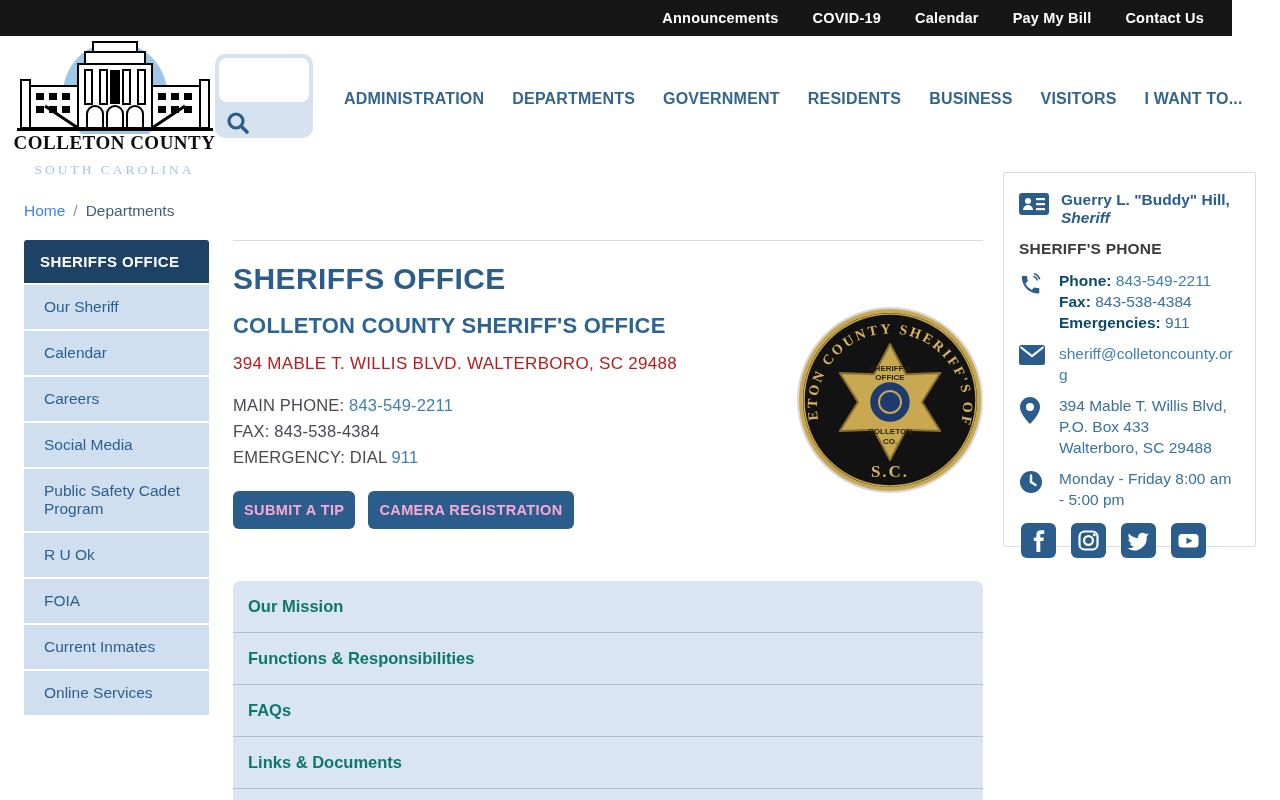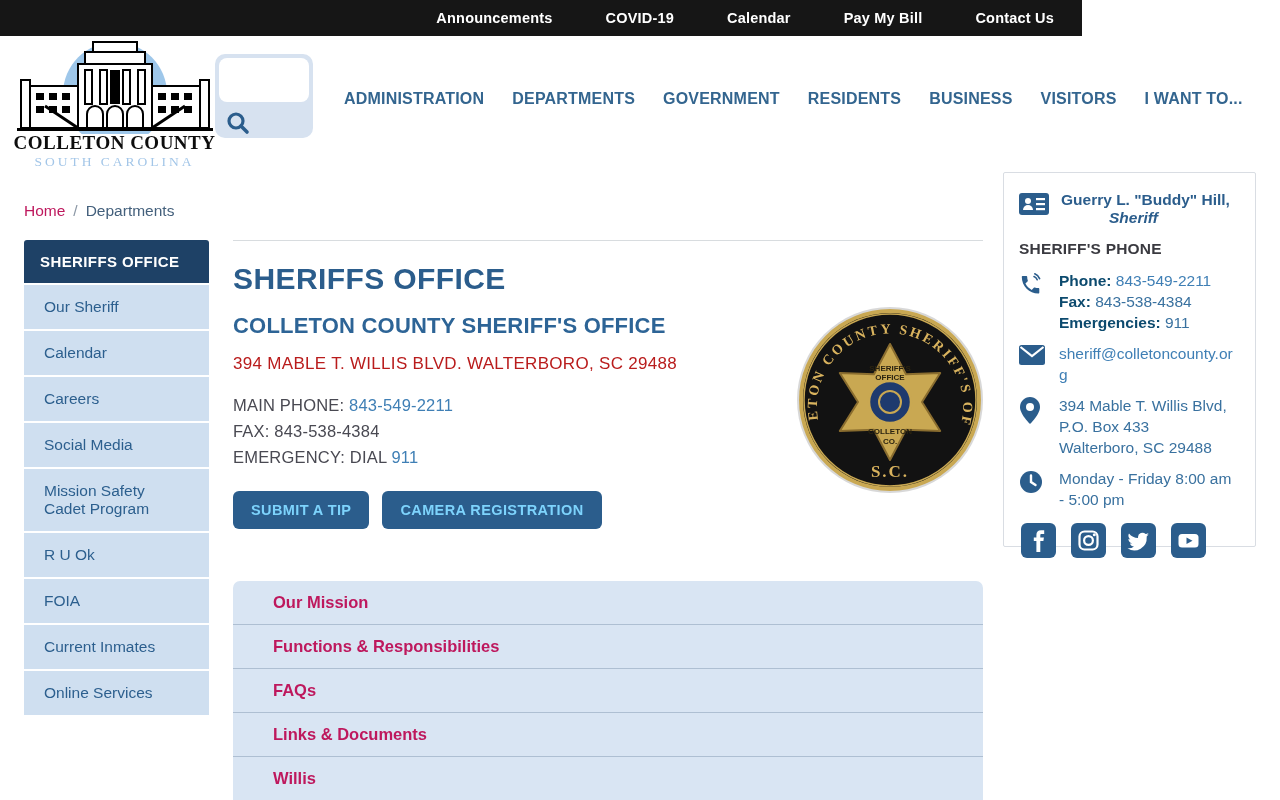--- a/index.html
+++ b/index.html
@@ -1,84 +1,84 @@
 <!DOCTYPE html>
 <html><head>
 <meta charset="utf-8">
 <style>
   * { margin:0; padding:0; box-sizing:border-box; }
   html,body { width:1280px; height:800px; }
   body { font-family:"Liberation Sans", sans-serif; background:#fff; overflow:hidden; }
   .page { position:relative; width:1280px; height:800px; background:#fff; overflow:hidden; }
 
   
-  .topbar { position:absolute; left:0; top:0; width:1082px; height:36px; background:#161616;
-            display:flex; justify-content:flex-end; align-items:center; gap:53px; padding-right:28px; }
+  .topbar { position:absolute; left:0; top:0; width:1232px; height:36px; background:#161616;
+            display:flex; justify-content:flex-end; align-items:center; gap:34px; padding-right:28px; }
   .topbar a { color:#fff; font-size:14.5px; font-weight:600; text-decoration:none; letter-spacing:0.2px; }
 
   
   .header { position:absolute; left:0; top:36px; width:1280px; height:126px; background:#fff; }
 
   .logo { position:absolute; left:12px; top:2px; width:205px; text-align:center; }
   .logo svg { display:block; margin:0 auto; }
   .logo .county { font-family:"Liberation Serif", serif; font-weight:700; font-size:19px;
                   letter-spacing:0.5px; color:#0d0d0d; margin-top:-2px; white-space:nowrap; }
   .logo .state  { font-family:"Liberation Serif", serif; font-size:13.5px; letter-spacing:3px;
-                  color:#a3c6e8; margin-top:0; white-space:nowrap; }
+                  color:#a3c6e8; margin-top:8px; white-space:nowrap; }
 
   .searchbox { position:absolute; left:215px; top:18px; width:98px; height:84px;
                background:#d7e2f0; border-radius:10px; padding:4px; }
   .searchbox input { width:90px; height:44px; border:none; border-radius:8px; background:#fff;
                      outline:none; font-size:15px; padding:0 8px; color:#333; }
   .search-btn { position:absolute; left:10px; top:56px; width:26px; height:26px; background:none; border:none; cursor:pointer; }
 
   .mainnav { position:absolute; left:344px; top:0; height:126px; display:flex; align-items:center; gap:28px;justify-content:flex-end; }
   .mainnav a { color:#33658f; font-size:16px; font-weight:700; letter-spacing:0.2px;
                text-decoration:none; white-space:nowrap; }
 
   
   .breadcrumb { position:absolute; left:24px; top:202px; font-size:15.5px; color:#44607c; }
-  .breadcrumb a { color:#be185d; text-decoration:none; }
+  .breadcrumb a { color:#3b82f6; text-decoration:none; }
   .breadcrumb .sep { margin:0 8px; color:#8b97a5; }
 
   
   .sidebar { position:absolute; left:24px; top:240px; width:185px; }
   .side-active { background:#1e4166; color:#fff; font-weight:700; font-size:15px; letter-spacing:0.4px;
                  padding:13px 16px; border-radius:3px 3px 0 0; margin-bottom:2px; cursor:pointer; }
   .side-item { background:#cfdff0; color:#2c5f8e; font-size:15.5px; font-weight:500;
                padding:13px 20px; margin-bottom:2px; line-height:18px; cursor:pointer; }
 
   
   .main-topline { position:absolute; left:233px; top:240px; width:750px; height:1px; background:#d8dcdf; }
   .main { position:absolute; left:233px; top:240px; width:560px; }
   .main h1 { color:#2b5d8c; font-size:30px; font-weight:800; letter-spacing:0.4px; margin-top:22px; }
   .main h2 { color:#2d6496; font-size:22px; font-weight:800; letter-spacing:0.2px; margin-top:17px; }
   .addr { color:#b91c1c; font-size:17px; font-weight:500; letter-spacing:0.3px; margin-top:15px; }
   .contact { margin-top:18px; font-size:16.5px; color:#494952; line-height:26px; letter-spacing:0.2px; }
   .contact a { color:#3f7fb5; text-decoration:none; }
   .btnrow { margin-top:21px; display:flex; gap:13px; }
-  .btn { background:#2b5d8c; color:#7dd3fc; border:none; border-radius:6px; font-family:"Liberation Sans",sans-serif;
-         font-size:14.5px; font-weight:700; letter-spacing:0.4px; padding:11px 18px; cursor:pointer; }
+  .btn { background:#2b5d8c; color:#f9a8d4; border:none; border-radius:6px; font-family:"Liberation Sans",sans-serif;
+         font-size:14.5px; font-weight:700; letter-spacing:0.4px; padding:11px 11px; cursor:pointer; }
 
   
   .badge { position:absolute; left:795px; top:305px; width:190px; height:190px; }
 
   
   .accordion { position:absolute; left:233px; top:581px; width:750px; border-radius:7px 7px 0 0; overflow:hidden; }
-  .acc-row { background:#d9e5f3; color:#be185d; font-size:16.5px; font-weight:600;
-             padding:12px 40px; height:44px; border-bottom:1px solid #aebfd2; cursor:pointer;
+  .acc-row { background:#d9e5f3; color:#0f766e; font-size:16.5px; font-weight:600;
+             padding:12px 15px; height:52px; border-bottom:1px solid #aebfd2; cursor:pointer;
              display:flex; align-items:center; }
 
   
   .card { position:absolute; left:1003px; top:172px; width:253px; height:375px; background:#fff;
           border:1px solid #d9dde3; border-radius:2px; padding:17px 15px; }
   .card .row { display:flex; gap:12px; margin-bottom:10px; }
   .card .icn { flex:0 0 28px; padding-top:2px; }
   .person-name { color:#2b5d8c; font-weight:700; font-size:15.5px; line-height:19px; }
-  .person-title { color:#2b5d8c; font-weight:700; font-style:italic; font-size:15.5px;margin-left:48px; }
+  .person-title { color:#2b5d8c; font-weight:700; font-style:italic; font-size:15.5px; }
   .office-label { color:#3a3a40; font-weight:700; font-size:15.5px; margin:13px 0 12px; letter-spacing:0.2px; }
   .ctext { font-size:15.5px; line-height:21px; color:#39719f; }
   .ctext .lbl { color:#0c4a6e; font-weight:700; }
   .ctext a { color:#3f7fb5; text-decoration:none; word-break:break-all; }
   .social { display:flex; gap:15px; margin-top:13px; padding-left:2px; }
   .social a { display:block; width:35px; height:35px; }
 </style>
 </head>
 <body>
 
@@ -169,21 +169,21 @@
   <div class="breadcrumb">
     <a href="#">Home</a><span class="sep">/</span><span>Departments</span>
   </div>
 
   <div class="sidebar">
     <div class="side-active">SHERIFFS OFFICE</div>
     <div class="side-item">Our Sheriff</div>
     <div class="side-item">Calendar</div>
     <div class="side-item">Careers</div>
     <div class="side-item">Social Media</div>
-    <div class="side-item" style="width:185px;">Mission Safety Cadet Program</div>
+    <div class="side-item" style="width:185px;">Public Safety Cadet Program</div>
     <div class="side-item">R U Ok</div>
     <div class="side-item">FOIA</div>
     <div class="side-item">Current Inmates</div>
     <div class="side-item">Online Services</div>
   </div>
 
   <div class="main-topline"></div>
   <div class="main">
     <h1>SHERIFFS OFFICE</h1>
     <h2>COLLETON COUNTY SHERIFF'S OFFICE</h2>

